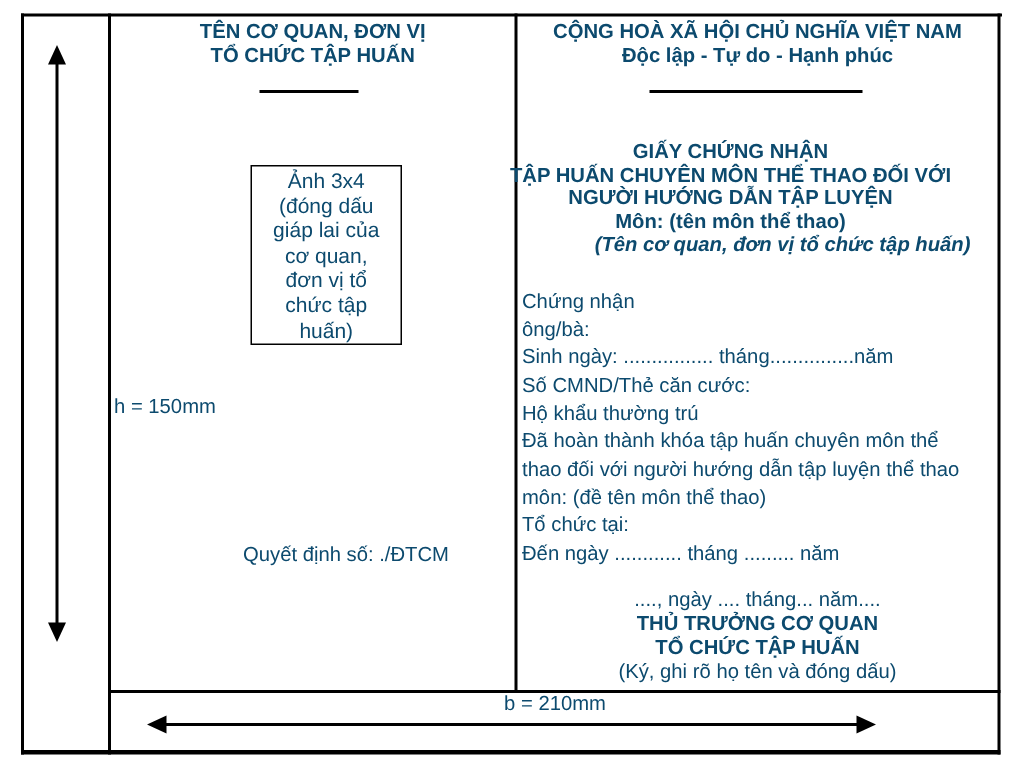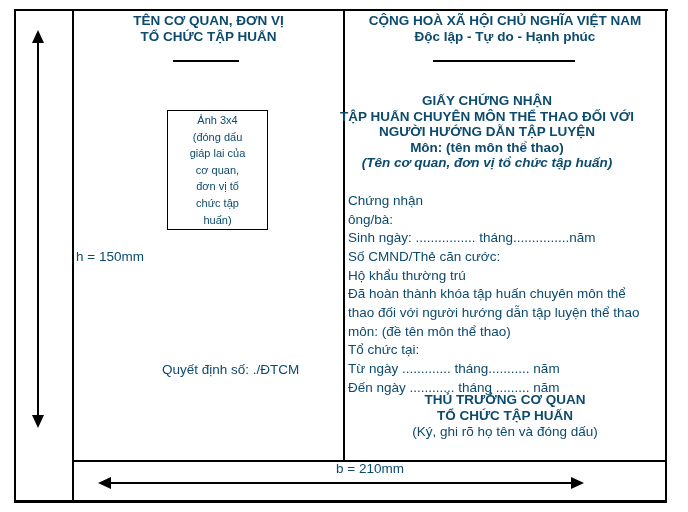--- a/index.html
+++ b/index.html
@@ -21,26 +21,26 @@
 
   
   .org-header { left: 74px; top: 13px; width: 269px; font-weight: bold; }
   
   .nat-header { left: 345px; top: 13px; width: 320px; font-weight: bold; }
 
   
   .photo-box {
     position: absolute; left: 167px; top: 110px; width: 101px; height: 120px;
     border: 1px solid #000;
-    font-size: 11px; line-height: 16.6px; text-align: center; padding-top: 1px;
+    font-size: 14px; line-height: 16.6px; text-align: center; padding-top: 1px;
   }
 
   
   .title-block { left: 327px; top: 93px; width: 320px; font-weight: bold; line-height: 15.6px; }
-  .title-block .italic-line { font-style: italic; }
+  .title-block .italic-line { font-style: italic; text-align: right; }
 
   
   .body-block { left: 348px; top: 192px; width: 318px; line-height: 18.65px; }
   .body-block div { white-space: nowrap; }
 
   
   .sig-block { left: 345px; top: 392px; width: 320px; line-height: 16px; }
 
   
   .ah { position: absolute; width: 0; height: 0; }
@@ -78,21 +78,21 @@
   <div class="photo-box">
     <div>Ảnh 3x4</div>
     <div>(đóng dấu</div>
     <div>giáp lai của</div>
     <div>cơ quan,</div>
     <div>đơn vị tổ</div>
     <div>chức tập</div>
     <div>huấn)</div>
   </div>
 
-  <div class="txt nowrap" style="left:76px; top:249px;">h = 150mm</div>
+  <div class="txt nowrap" style="left:76px; top:263px;">h = 150mm</div>
 
   <div class="txt nowrap" style="left:162px; top:362px;">Quyết định số: ./ĐTCM</div>
 
   <div class="txt center nat-header">
     <div class="nowrap">CỘNG HOÀ XÃ HỘI CHỦ NGHĨA VIỆT NAM</div>
     <div class="nowrap">Độc lập - Tự do - Hạnh phúc</div>
   </div>
   <div class="hline" style="left:433px; top:60px; width:142px; height:2px;"></div>
 
   <div class="txt center title-block">
@@ -106,25 +106,25 @@
   <div class="txt body-block">
     <div>Chứng nhận</div>
     <div>ông/bà:</div>
     <div>Sinh ngày: ................ tháng...............năm</div>
     <div>Số CMND/Thẻ căn cước:</div>
     <div>Hộ khẩu thường trú</div>
     <div>Đã hoàn thành khóa tập huấn chuyên môn thể</div>
     <div>thao đối với người hướng dẫn tập luyện thể thao</div>
     <div>môn: (đề tên môn thể thao)</div>
     <div>Tổ chức tại:</div>
-    <div>Từ ngày ............. tháng........... năm</div>
     <div>Đến ngày ............ tháng ......... năm</div>
   </div>
 
   <div class="txt center sig-block">
+    <div class="nowrap">...., ngày .... tháng... năm....</div>
     <div class="nowrap bold">THỦ TRƯỞNG CƠ QUAN</div>
     <div class="nowrap bold">TỔ CHỨC TẬP HUẤN</div>
     <div class="nowrap">(Ký, ghi rõ họ tên và đóng dấu)</div>
   </div>
 
   <div class="txt center" style="left:73px; top:461px; width:594px;">b = 210mm</div>
   <div>
     <div class="ah ah-left" style="left:98px; top:477px;"></div>
     <div class="hline" style="left:108px; top:482px; width:466px; height:2px;"></div>
     <div class="ah ah-right" style="left:571px; top:477px;"></div>

